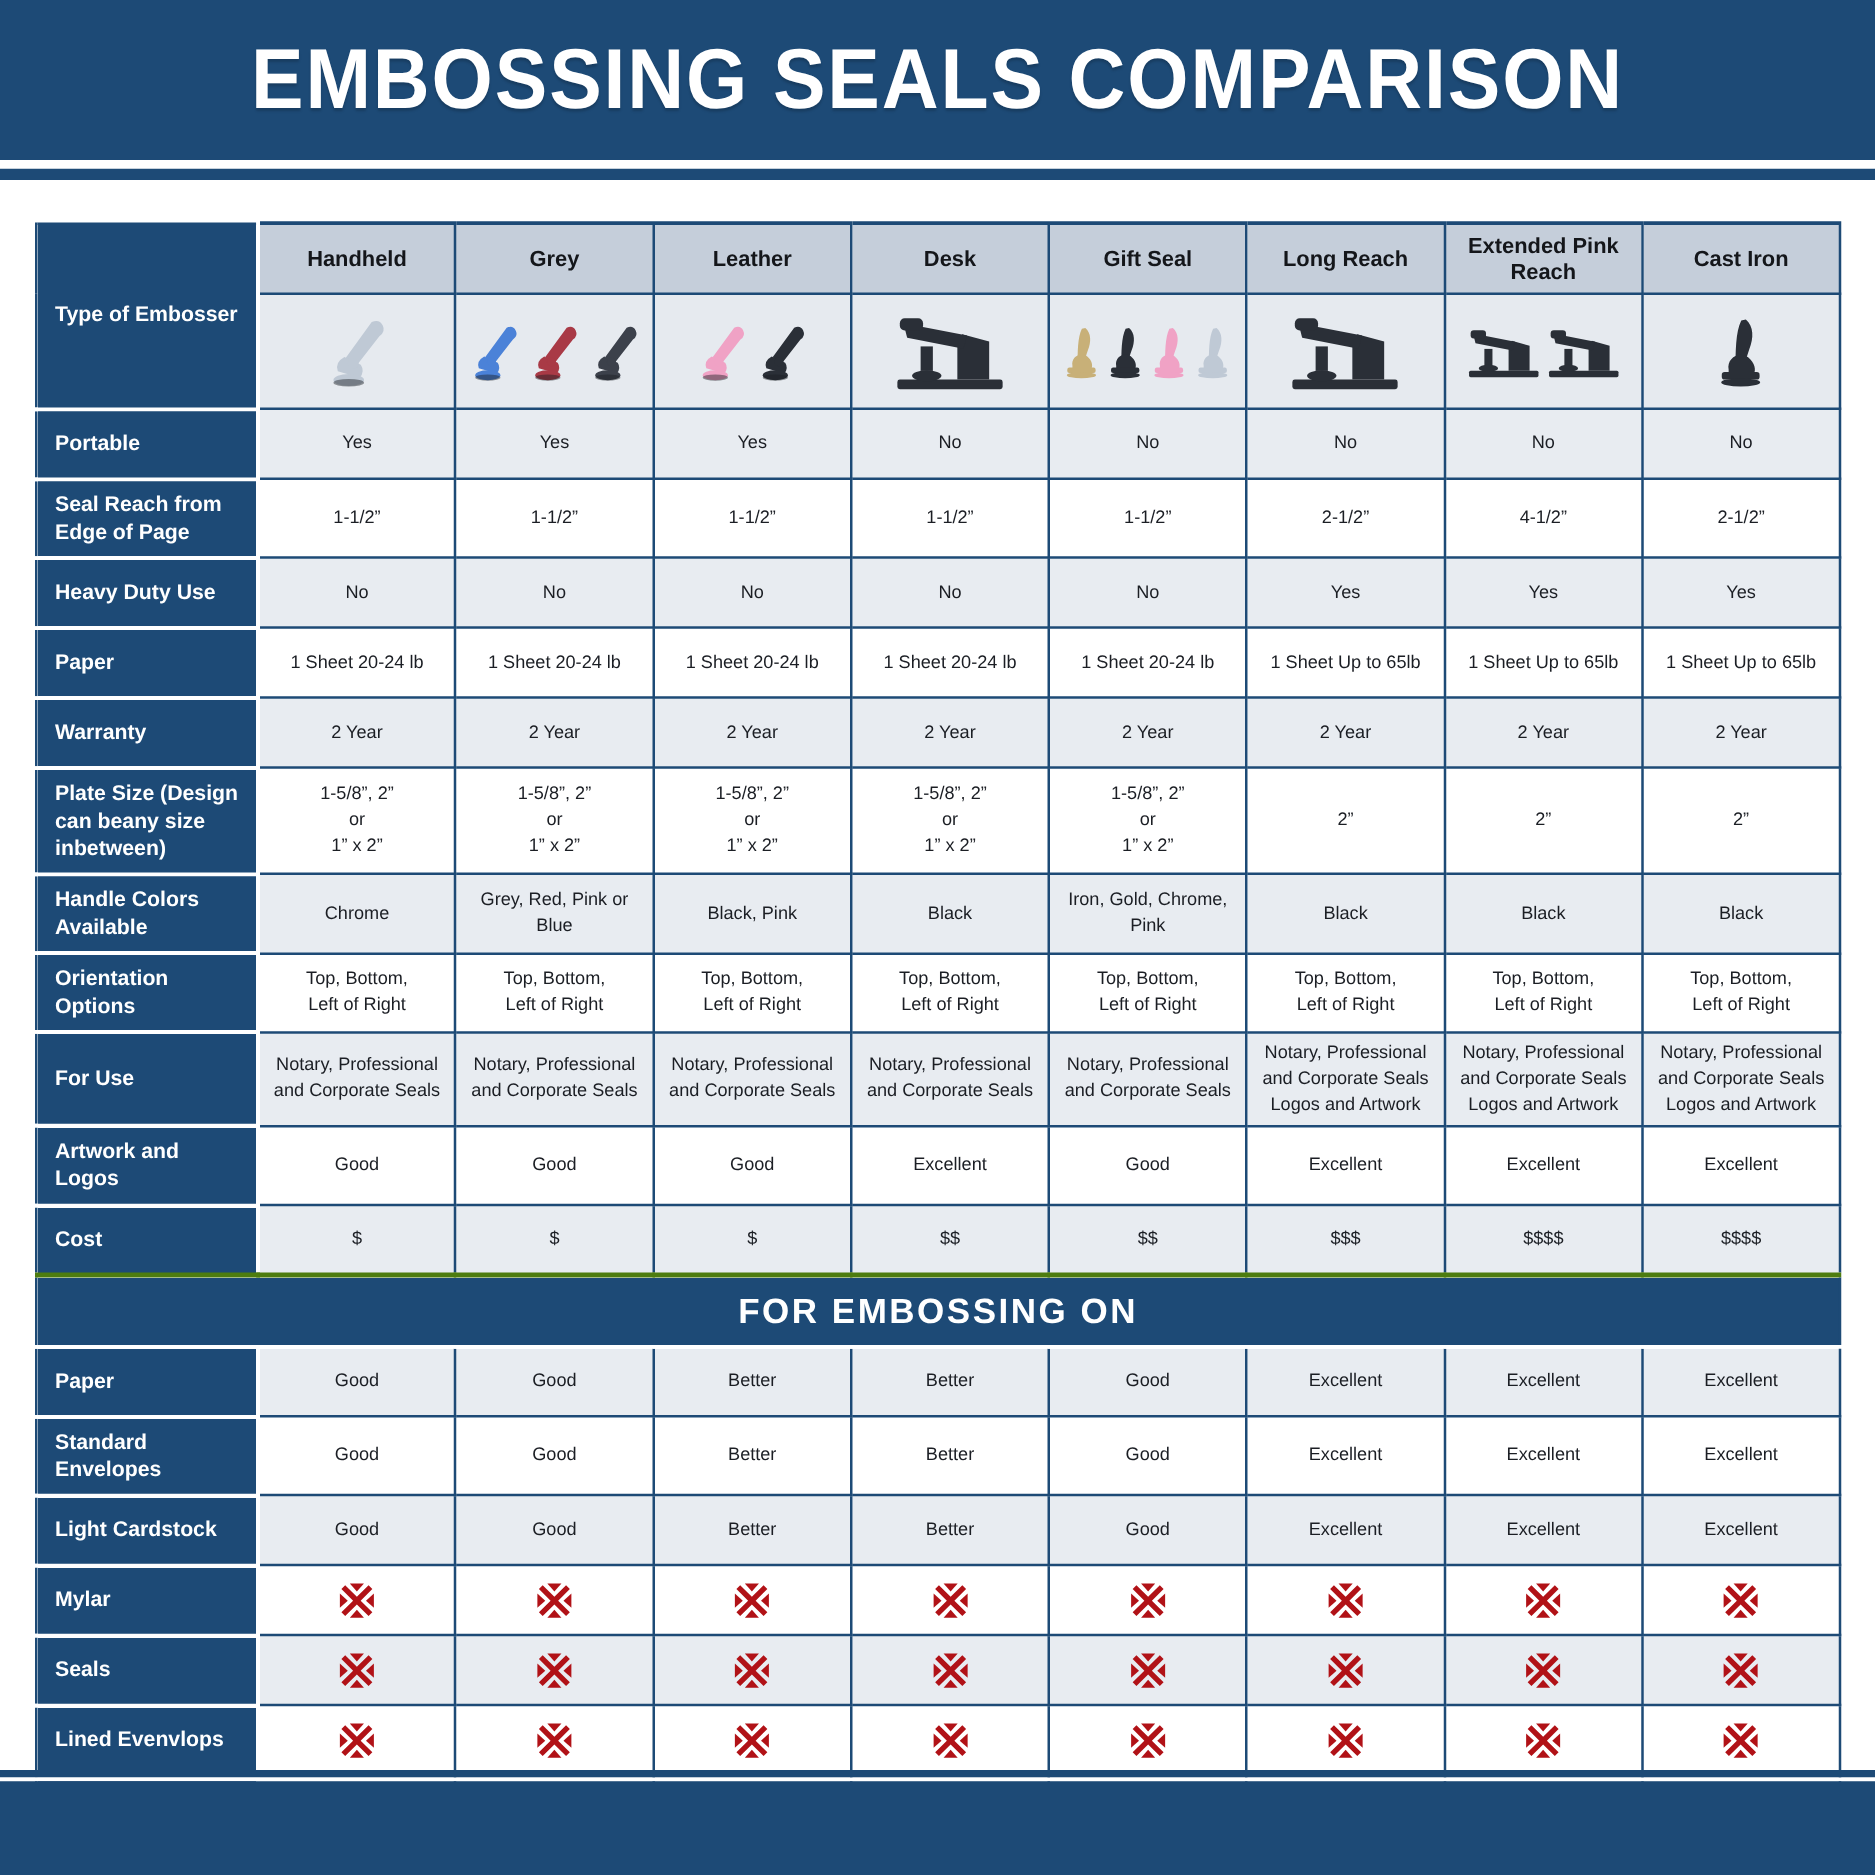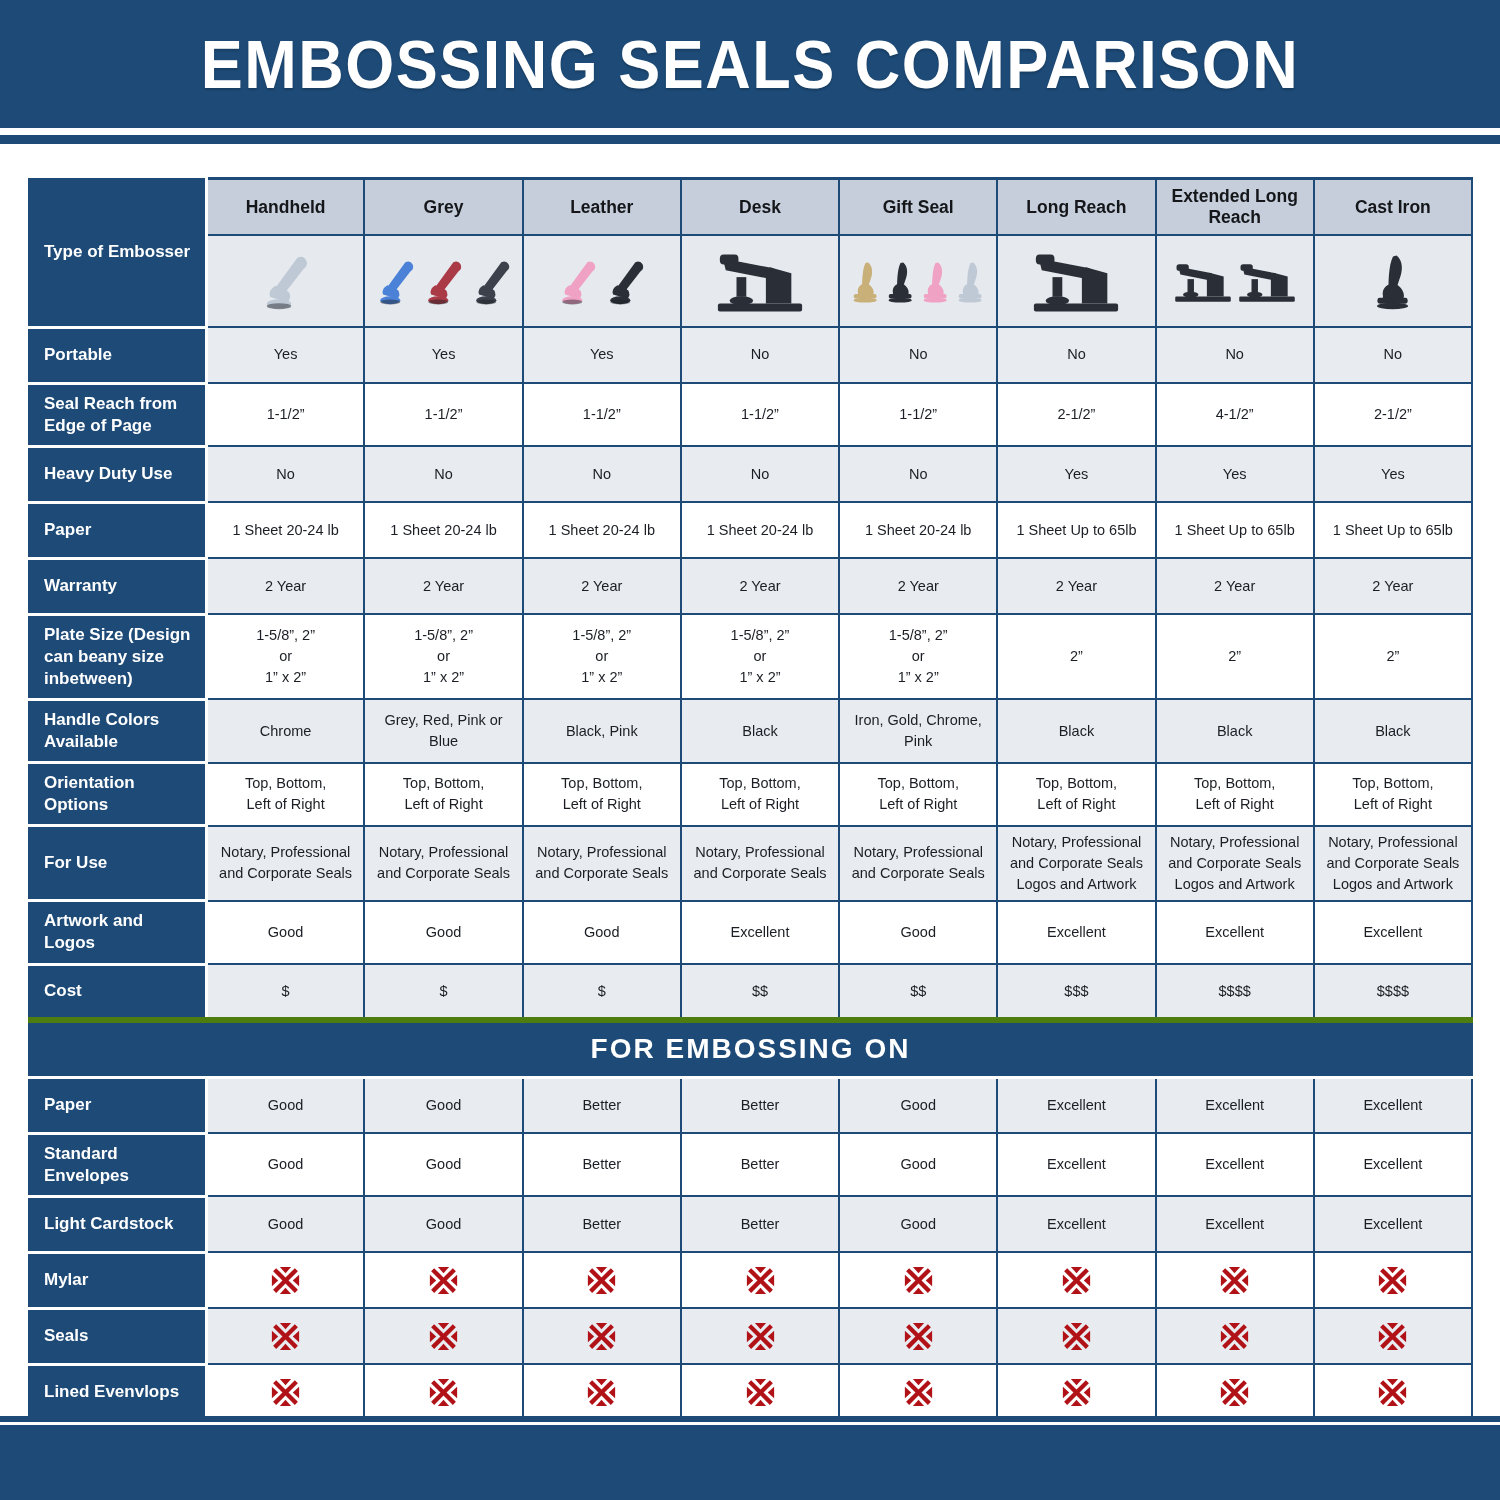--- a/index.html
+++ b/index.html
@@ -42,21 +42,21 @@
   }
   tr.r-std{height:56px;}
   tr.type-row{height:92px;}
   tr.type-row td.data{background:var(--typebg); padding:2px 2px;}
   td.bg-alt{background:var(--altbg);}
   td.bg-white{background:#ffffff;}
 
   tr.band-row{height:57px;}
   tr.band-row td{
     background:var(--blue); color:#ffffff; text-align:center; font-weight:bold; font-size:28px; letter-spacing:2px;
-    border-top:6px solid #4d7c0f; border-bottom:3px solid #ffffff; border-left:2px solid var(--blue); border-right:2px solid var(--blue);
+    border-top:4px solid #4d7c0f; border-bottom:3px solid #ffffff; border-left:2px solid var(--blue); border-right:2px solid var(--blue);
   }
 
   .imgs{display:flex; align-items:flex-end; justify-content:center; gap:2px; height:82px;}
   .emb{display:block;}
   .x-icon{width:33px; height:33px; display:inline-block; vertical-align:middle;}
 
   
   .footer{position:absolute; left:0; right:0; bottom:0;}
   .footer-rule{height:6px; background:var(--blue);}
   .footer-gap{height:3px; background:#ffffff;}
@@ -121,21 +121,21 @@
         </colgroup>
         <tbody>
           <tr style="height: 38px;">
             <th class="rowlabel" rowspan="2">Type of Embosser</th>
             <th class="colhead">Handheld</th>
             <th class="colhead">Grey</th>
             <th class="colhead">Leather</th>
             <th class="colhead">Desk</th>
             <th class="colhead">Gift Seal</th>
             <th class="colhead">Long Reach</th>
-            <th class="colhead">Extended Long Reach</th>
+            <th class="colhead">Extended Pink Reach</th>
             <th class="colhead">Cast Iron</th>
           </tr>
           <tr class="type-row">
             <td class="data"><div class="imgs"><svg class="emb" width="56" height="78" viewBox="0 0 64 64" style="color: rgb(191, 201, 213);">
                   <use href="#s-handheld" xlink:href="#s-handheld"></use>
                 </svg></div></td>
             <td class="data"><div class="imgs"><svg class="emb" width="46" height="78" viewBox="0 0 64 64" style="color: rgb(75, 130, 216);">
                   <use href="#s-handheld" xlink:href="#s-handheld"></use>
                 </svg><svg class="emb" width="46" height="78" viewBox="0 0 64 64" style="color: rgb(169, 58, 70);">
                   <use href="#s-handheld" xlink:href="#s-handheld"></use>

